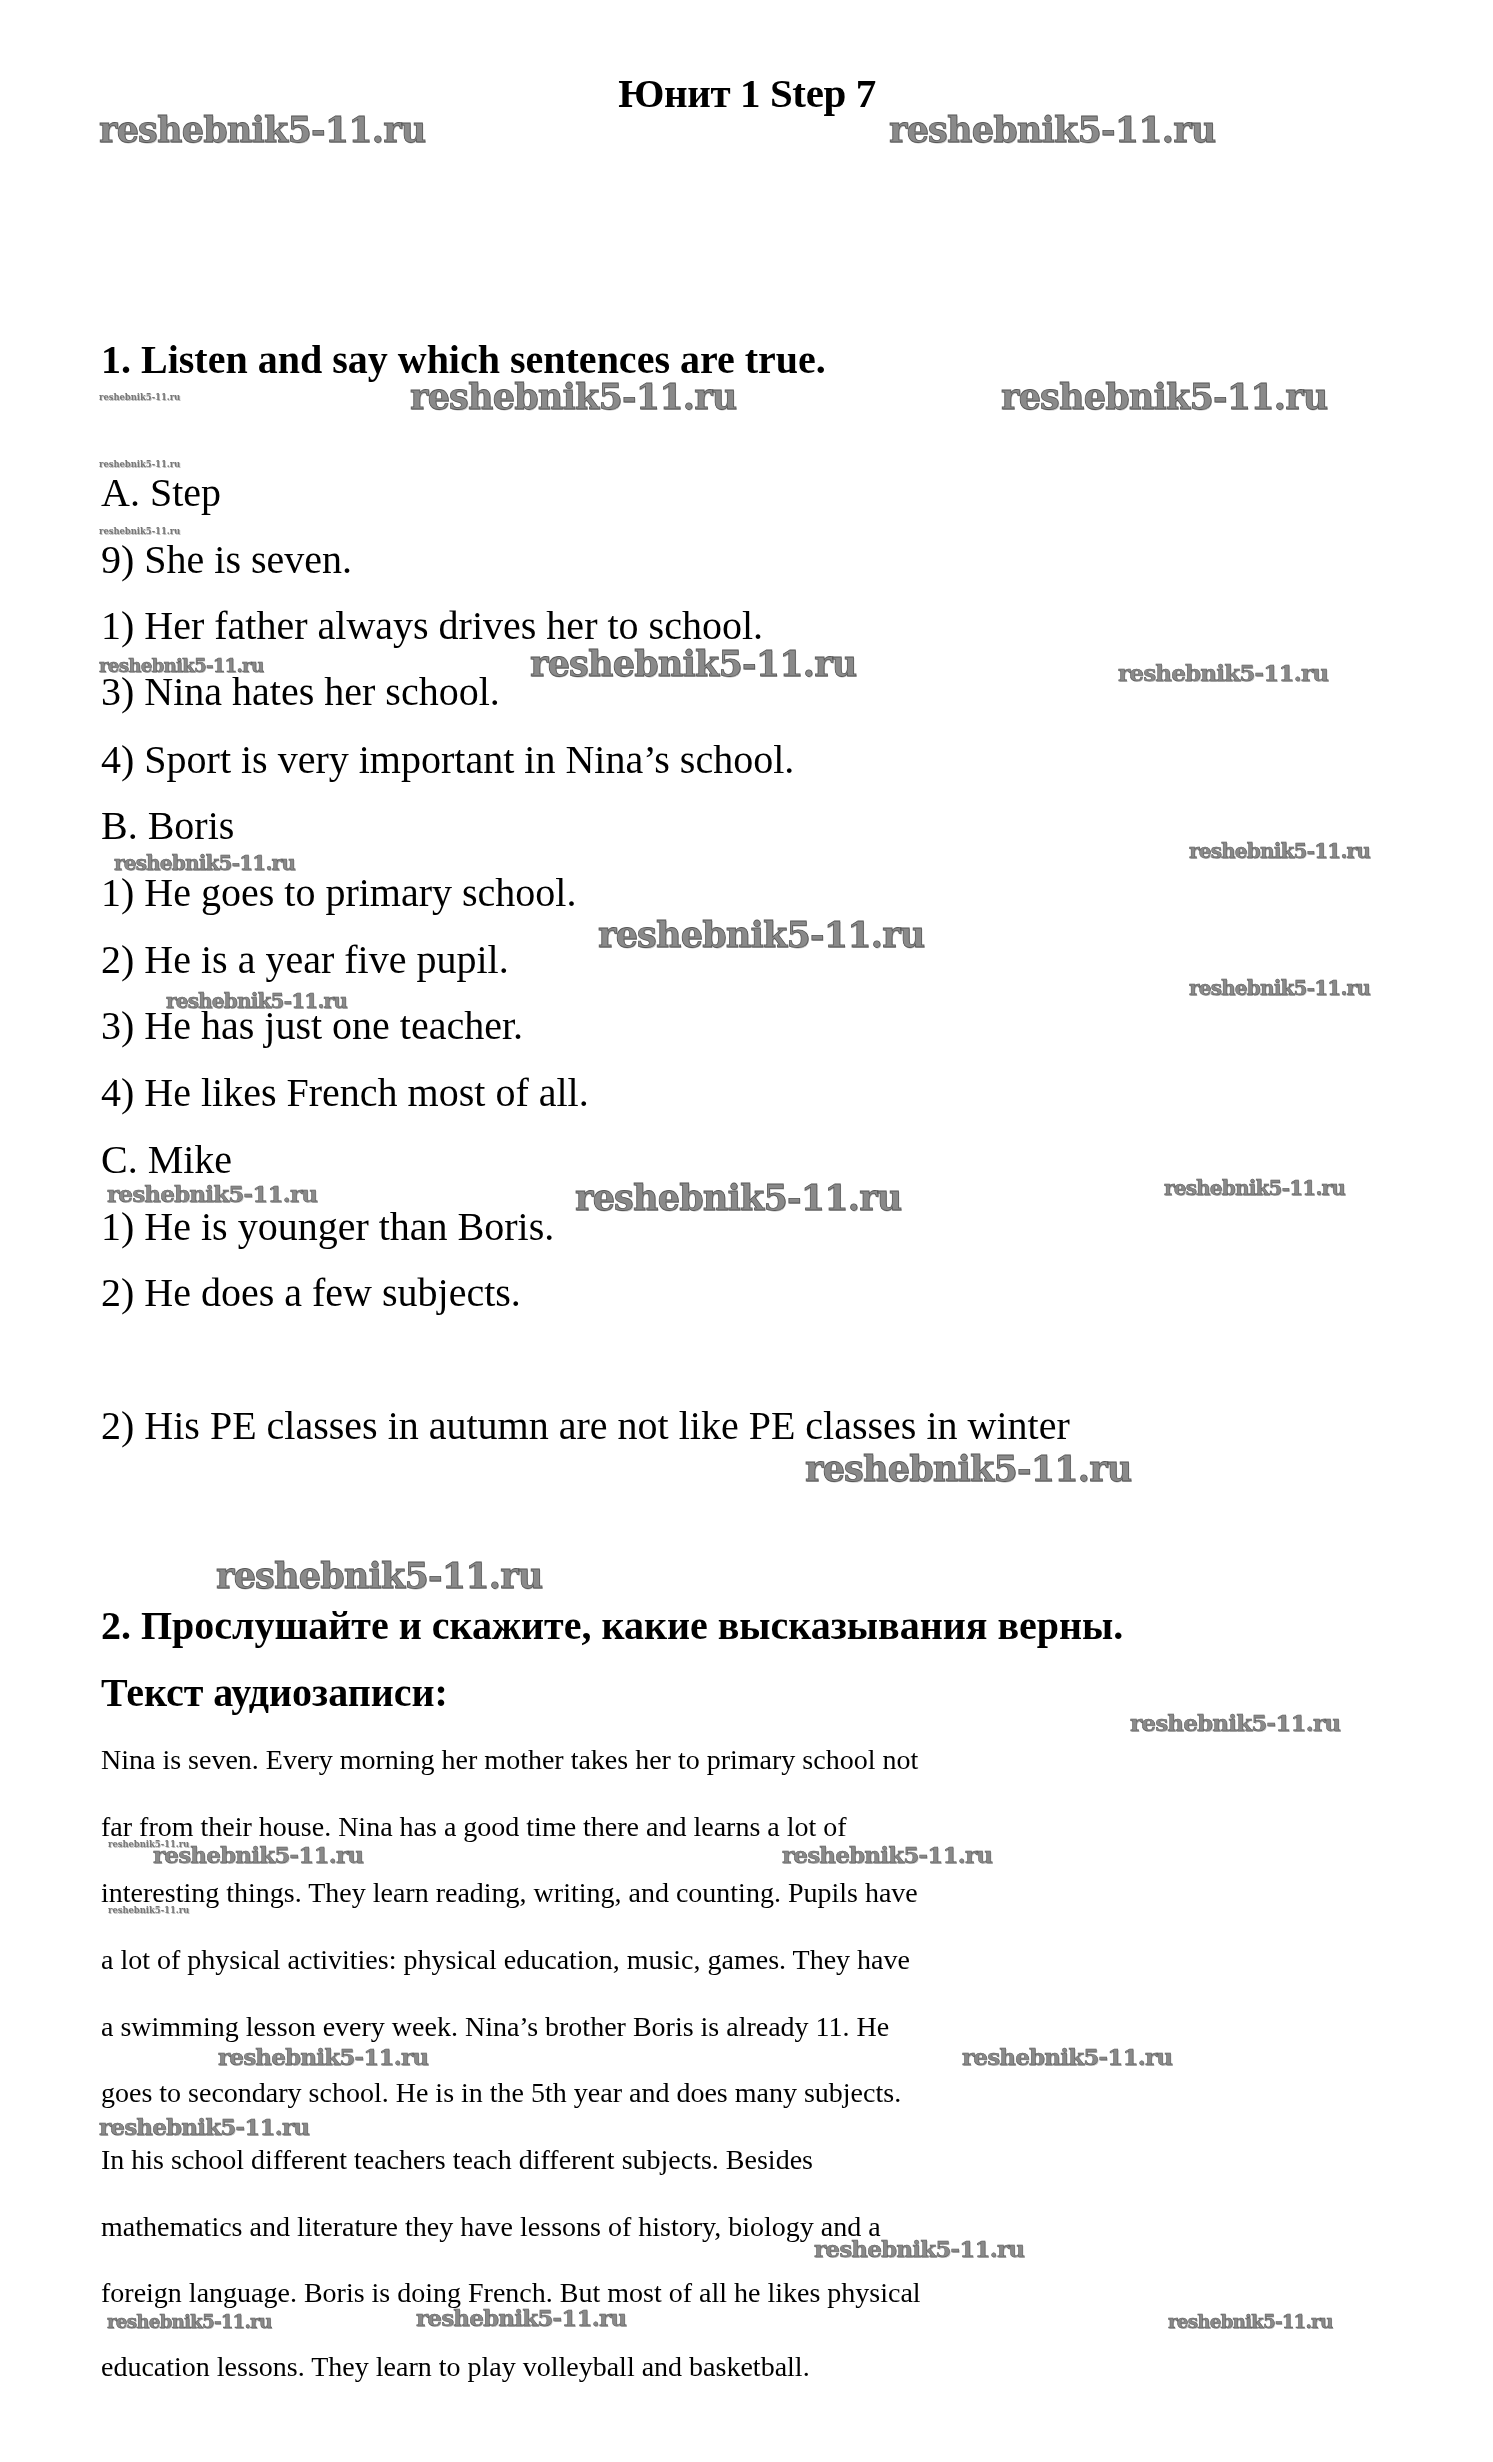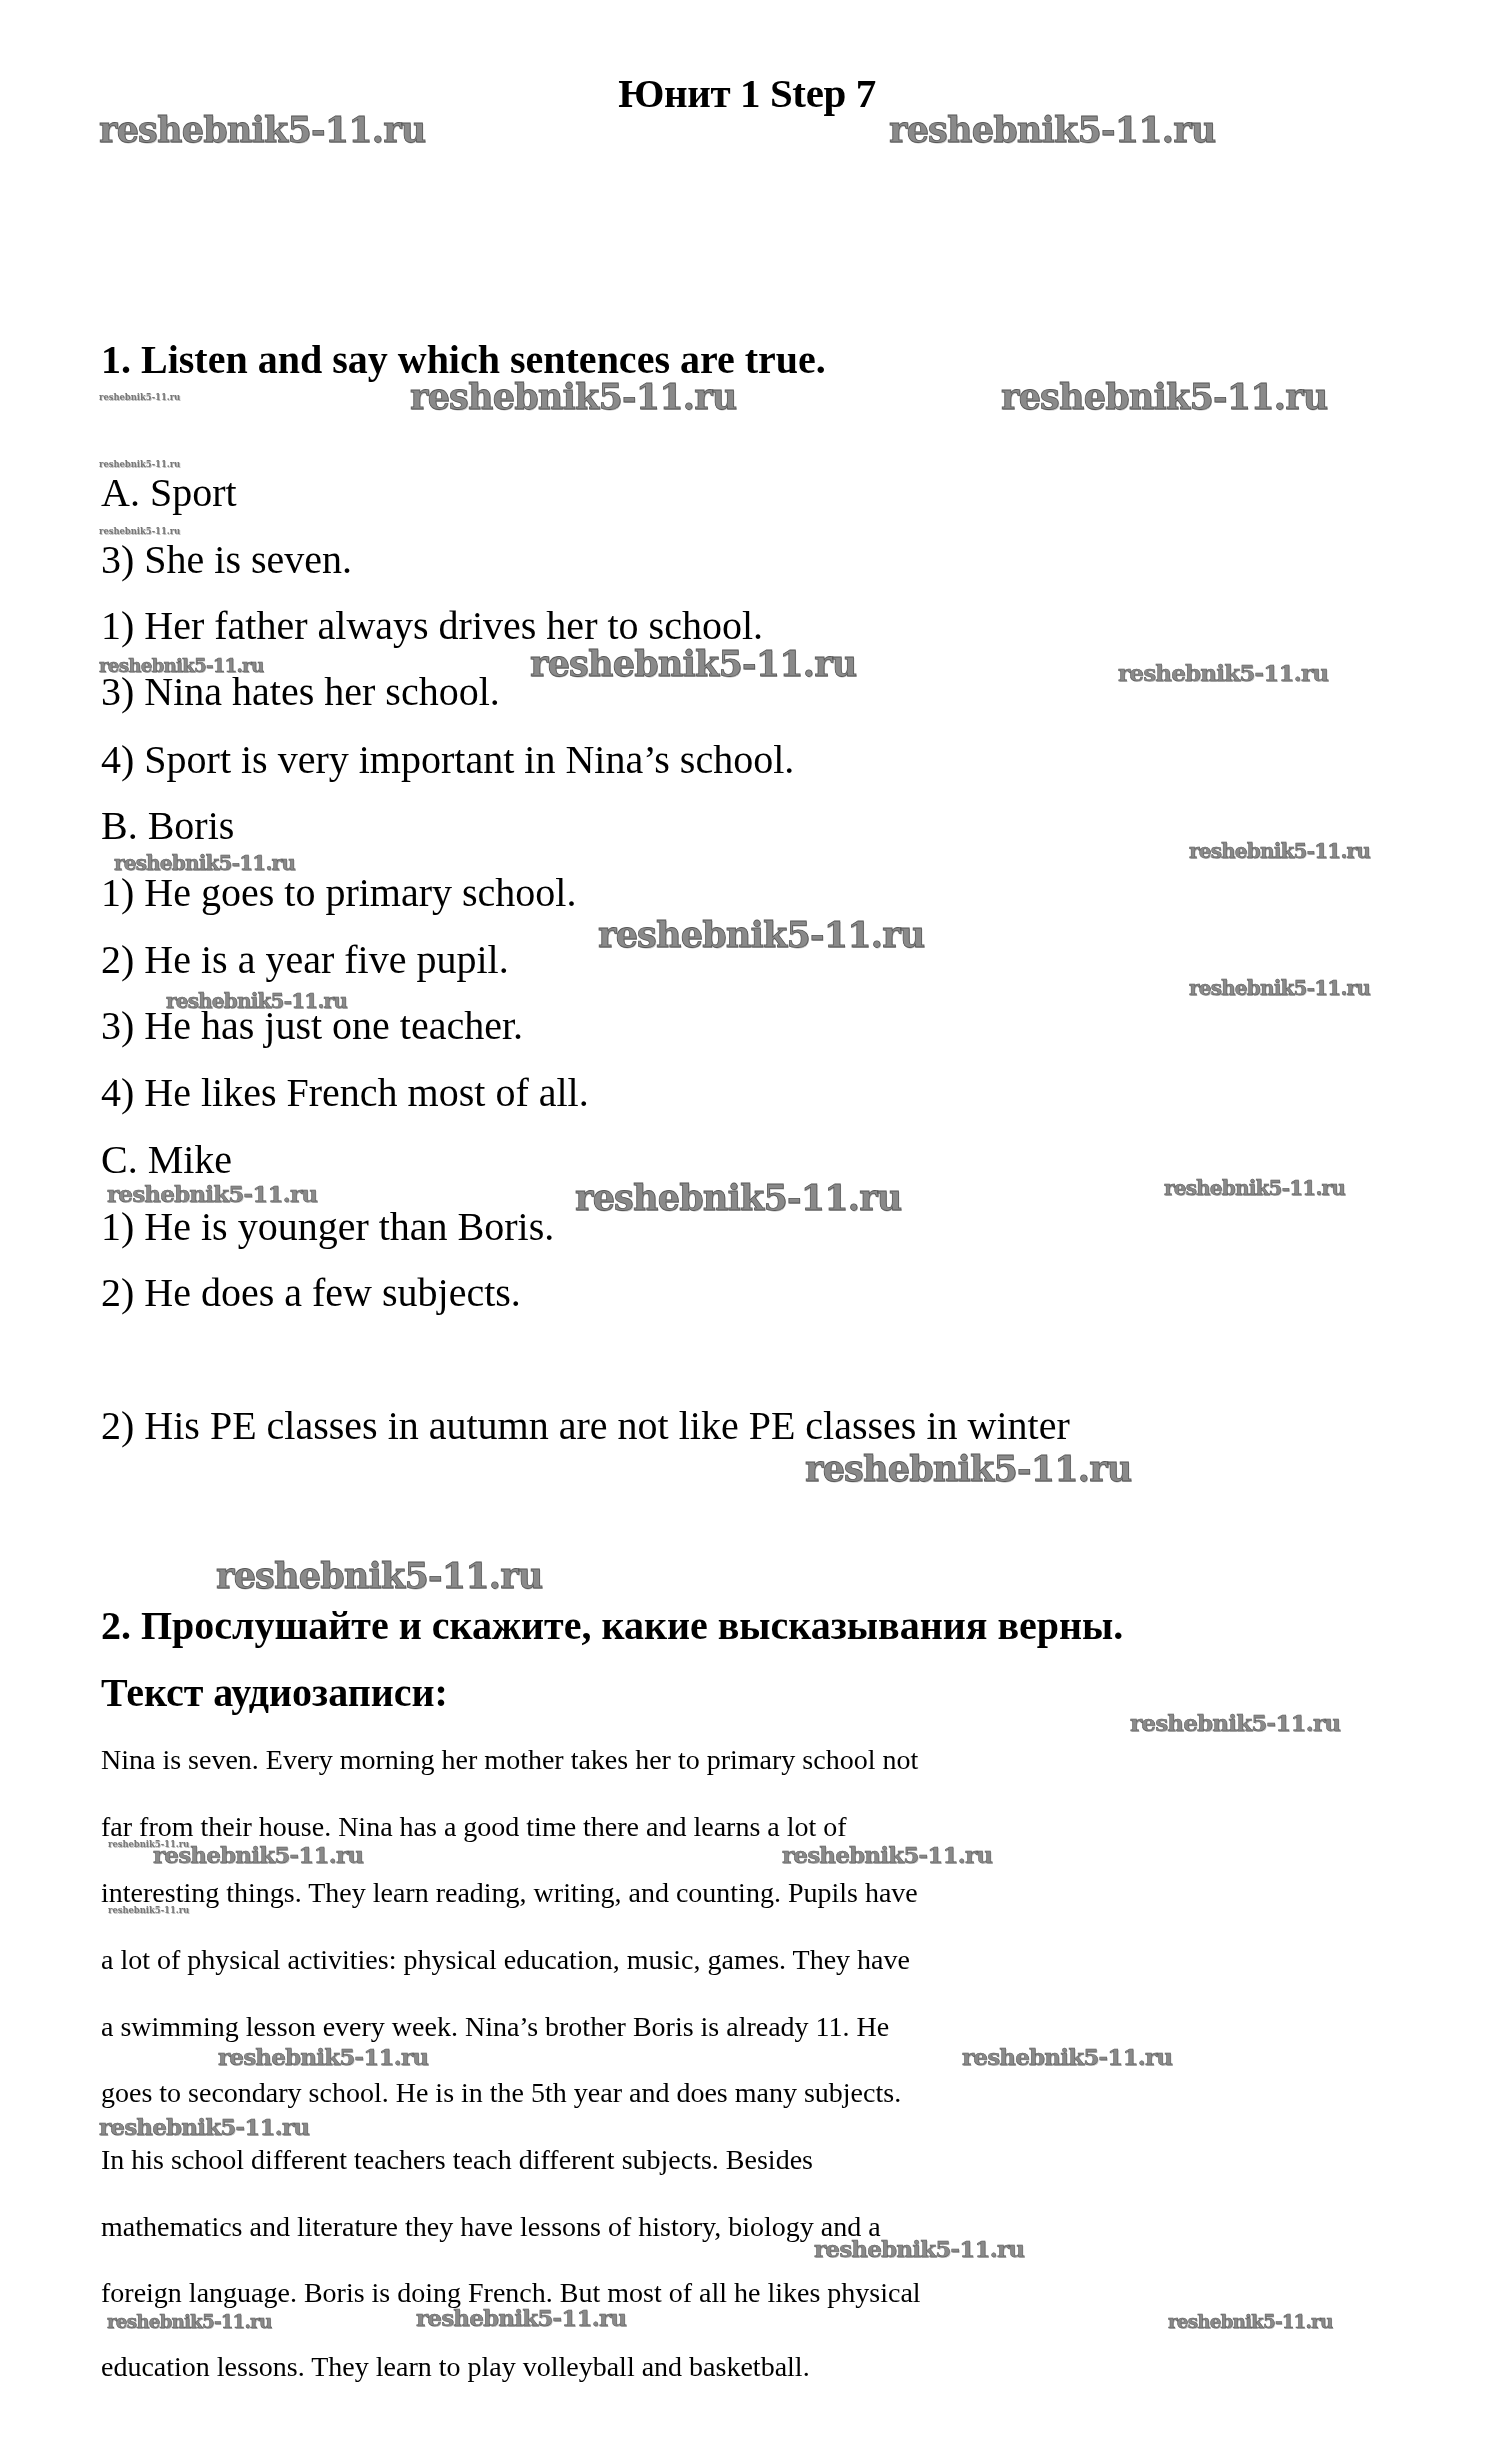--- a/index.html
+++ b/index.html
@@ -68,22 +68,22 @@
   </style>
 </head>
 <body>
 
 <div class="page">
 
   <div class="title">Юнит 1 Step 7</div>
 
   <div class="heading" style="top:337px;">1. Listen and say which sentences are true.</div>
 
-  <div class="line" style="top:470px;">A. Sport</div>
-  <div class="line" style="top:537px;">3) She is seven.</div>
+  <div class="line" style="top:470px;">A. Step</div>
+  <div class="line" style="top:537px;">9) She is seven.</div>
   <div class="line" style="top:603px;">1) Her father always drives her to school.</div>
   <div class="line" style="top:669px;">3) Nina hates her school.</div>
   <div class="line" style="top:737px;">4) Sport is very important in Nina’s school.</div>
 
   <div class="line" style="top:803px;">B. Boris</div>
   <div class="line" style="top:870px;">1) He goes to primary school.</div>
   <div class="line" style="top:937px;">2) He is a year five pupil.</div>
   <div class="line" style="top:1003px;">3) He has just one teacher.</div>
   <div class="line" style="top:1070px;">4) He likes French most of all.</div>
 

